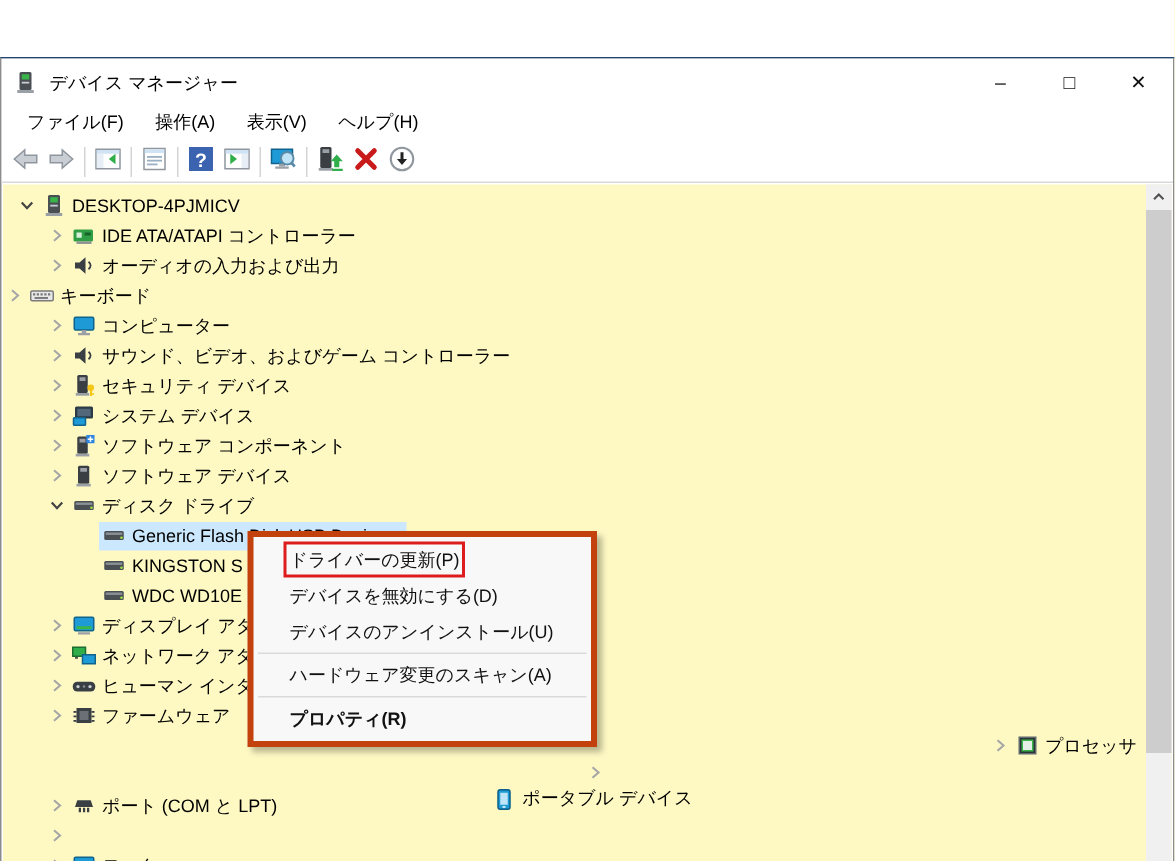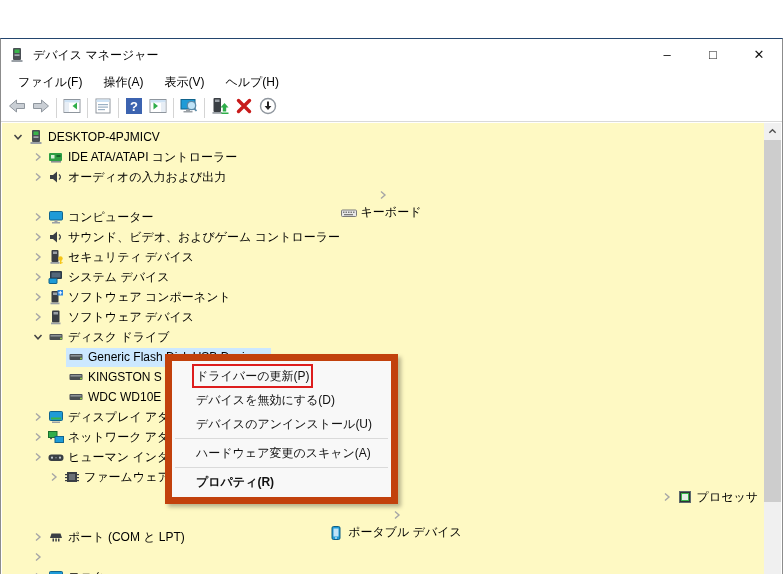--- a/index.html
+++ b/index.html
@@ -15,21 +15,21 @@
 
   
   .titlebar { height: 31px; display: flex; align-items: center; background: #fff; }
   .titlebar .app-icon { width: 16px; height: 16px; margin: 0 8px 0 8px; flex: 0 0 auto; }
   .titlebar .title-text { flex: 1 1 auto; font-size: 12px; padding-top: 1px; }
   .win-controls { display: flex; height: 31px; }
   .win-btn { width: 46px; height: 31px; display: flex; align-items: center; justify-content: center;
              font-size: 13px; color: #111; cursor: default; }
 
   
-  .menubar { height: 24px; display: flex; align-items: center; padding-left: 8px; background: #fff; }
+  .menubar { height: 24px; display: flex; align-items: flex-start; padding-left: 8px; background: #fff; }
   .menubar .menu-item { padding: 3px 9px; margin-right: 3px; }
 
   
   .toolbar { height: 28px; display: flex; align-items: center; padding-left: 4px;
              background: #fff; border-bottom: 1px solid #d9d9d9; }
   .tb-btn { width: 24px; height: 24px; display: flex; align-items: center; justify-content: center; }
   .tb-sep { width: 1px; height: 20px; background: #d4d4d4; margin: 0 3px; }
 
   
   .client { position: absolute; top: 84px; left: 1px; right: 1px; height: 463px; background: #fef9c3; }
@@ -47,21 +47,21 @@
   .sb-btn { position: absolute; left: 0; width: 17px; height: 17px; display: flex; align-items: center; justify-content: center; background: #f0f0f0; }
   .sb-btn.up { top: 0; } .sb-btn.down { bottom: 0; }
   .sb-thumb { position: absolute; left: 0; top: 17px; width: 17px; height: 362px; background: #cdcdcd; }
 
   
   .statusbar { position: absolute; left: 1px; right: 1px; bottom: 1px; height: 25px;
                background: #f0f0f0; border-top: 1px solid #d4d4d4; }
 
   
   .context-menu { position: absolute; left: 164px; top: 315px; width: 233px;
-                  background: #f8f8f8; border: 7px solid #c2410c; padding: 3px 0;
+                  background: #f8f8f8; border: 4px solid #c2410c; padding: 3px 0;
                   box-shadow: 3px 3px 4px rgba(0,0,0,.28); z-index: 50; }
   .cm-item { height: 24px; line-height: 24px; padding-left: 24px; color: #111; }
   .cm-item.bold { font-weight: bold; }
   .cm-sep { height: 1px; background: #dadada; margin: 2px 3px; }
   .annotation-box { position: absolute; left: 20px; top: 3px; width: 121px; height: 24px;
                     border: 2px solid #dd1d1d; pointer-events: none; z-index: 60; }
 </style>
 </head>
 <body>
 
@@ -211,21 +211,21 @@
             </svg>
           </span>
           <span class="row-core">
             <span class="t-icon"><svg viewBox="0 0 16 16">
                 <path d="M2 6 h3 l4 -3.5 v11 L5 10 H2 z" fill="#3a3f44"></path>
                 <path d="M11 5.5 q2.8 2.5 0 5" stroke="#3a3f44" stroke-width="1.2" fill="none"></path>
               </svg></span>
             <span class="t-label">オーディオの入力および出力</span>
           </span>
         </div>
-        <div class="tree-row" style=" flex-direction: column;">
+        <div class="tree-row" style="">
           <span class="chev">
             <svg width="10" height="10" viewBox="0 0 10 10">
               <path d="M3 1.5 L7 5 L3 8.5" fill="none" stroke="#a6a6a6" stroke-width="1.4"></path>
             </svg>
           </span>
           <span class="row-core">
             <span class="t-icon"><svg viewBox="0 0 16 16">
                 <rect x="0.5" y="5" width="15" height="6.5" rx="1" fill="#e8e8e8" stroke="#7a7a7a"></rect>
                 <rect x="2" y="6.5" width="1.5" height="1.5" fill="#7a7a7a"></rect>
                 <rect x="4.5" y="6.5" width="1.5" height="1.5" fill="#7a7a7a"></rect>
@@ -419,21 +419,21 @@
           <span class="row-core">
             <span class="t-icon"><svg viewBox="0 0 16 16">
                 <rect x="0.5" y="5.5" width="15" height="6.5" rx="3" fill="#3a3f44"></rect>
                 <circle cx="4" cy="8.7" r="1.1" fill="#c9ced4"></circle>
                 <circle cx="12" cy="8.7" r="1.1" fill="#c9ced4"></circle>
                 <circle cx="8" cy="8.7" r="0.8" fill="#8a9096"></circle>
               </svg></span>
             <span class="t-label">ヒューマン インターフ</span>
           </span>
         </div>
-        <div class="tree-row" style="padding-left: 44px;">
+        <div class="tree-row" style="padding-left: 28px;">
           <span class="chev">
             <svg width="10" height="10" viewBox="0 0 10 10">
               <path d="M3 1.5 L7 5 L3 8.5" fill="none" stroke="#a6a6a6" stroke-width="1.4"></path>
             </svg>
           </span>
           <span class="row-core">
             <span class="t-icon"><svg viewBox="0 0 16 16">
                 <rect x="3" y="3" width="10" height="10" fill="#3a3f44"></rect>
                 <rect x="5" y="5" width="6" height="6" fill="#6a7075"></rect>
                 <rect x="1" y="5" width="2" height="1.2" fill="#3a3f44"></rect>

